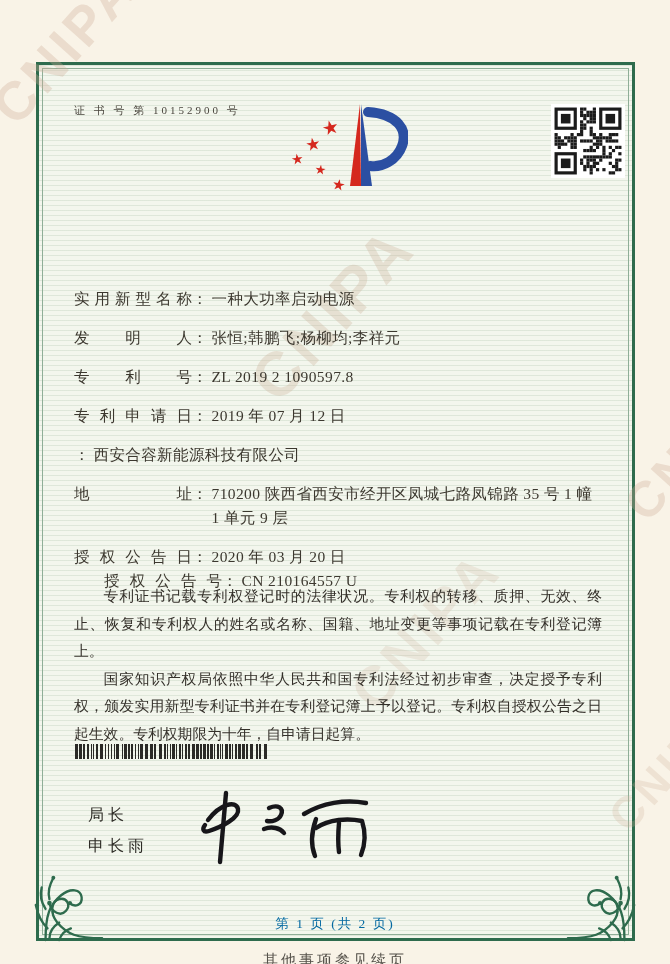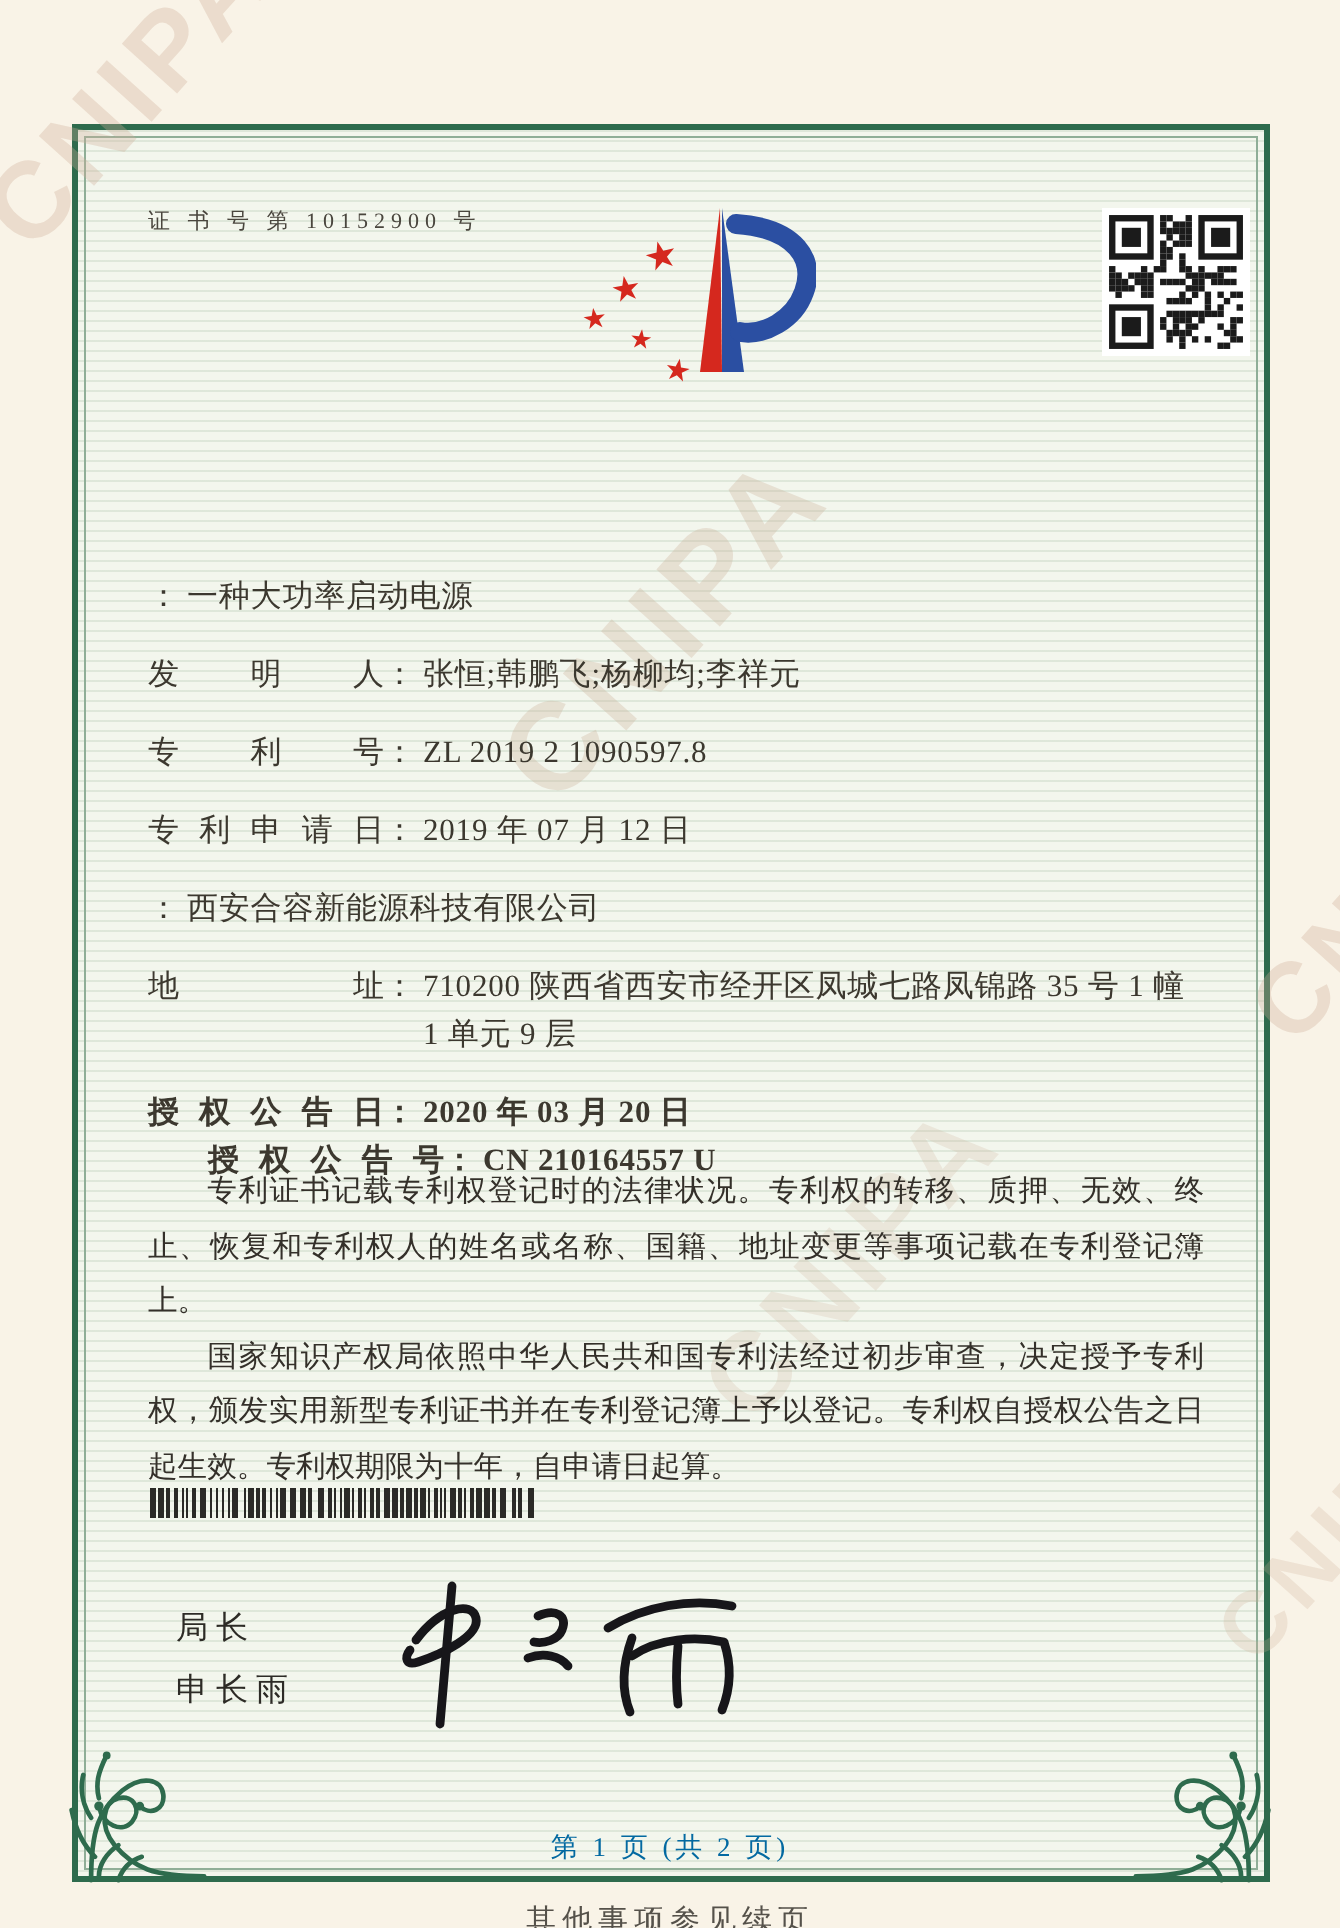--- a/index.html
+++ b/index.html
@@ -44,21 +44,21 @@
   .logo{position:absolute; left:276px; top:98px;}
   .qr{position:absolute; left:551px; top:104px; background:#fff;}
   .title{
     position:absolute; left:0; top:198px; width:100%;
     margin:0; text-align:center;
     font-size:37px; font-weight:bold; letter-spacing:9px; color:#221f1a;
   }
   
   .fields{position:absolute; left:74px; top:287px; width:530px; color:#3c382f;}
   .frow{display:flex; align-items:flex-start; line-height:24px; margin-bottom:15px; font-size:15.5px;}
-  .frow-last{display:block;font-weight:bold;}
+  .frow-last{display:block;}
   .fgroup{display:inline-flex; vertical-align:top;}
   .fgroup+.fgroup{margin-left:30px;}
   .flabel{
     display:inline-block; width:118px; flex:0 0 118px;
     text-align:justify; text-align-last:justify;
   }
   .fcolon{flex:0 0 auto; margin-right:4px;}
   .fvalue{letter-spacing:0.4px;}
   .fvalue-wrap{max-width:392px;}
   
@@ -279,20 +279,21 @@
         <rect x="58.285714285714285" y="7.619047619047619" width="18.095238095238095" height="18.095238095238095" fill="#ffffff"></rect>
         <rect x="61.904761904761905" y="11.238095238095237" width="10.857142857142858" height="10.857142857142858" fill="#1b1b1b"></rect>
         <rect x="4" y="54.666666666666664" width="25.333333333333332" height="25.333333333333332" fill="#1b1b1b"></rect>
         <rect x="7.619047619047619" y="58.285714285714285" width="18.095238095238095" height="18.095238095238095" fill="#ffffff"></rect>
         <rect x="11.238095238095237" y="61.904761904761905" width="10.857142857142858" height="10.857142857142858" fill="#1b1b1b"></rect>
       </svg>
 
 
     <div class="fields">
       <div class="frow">
+        <span class="flabel">实用新型名称</span>
           <span class="fcolon">：</span>
         <span class="fvalue">一种大功率启动电源</span>
       </div>
       <div class="frow">
         <span class="flabel">发明人</span>
           <span class="fcolon">：</span>
         <span class="fvalue">张恒;韩鹏飞;杨柳均;李祥元</span>
       </div>
       <div class="frow">
         <span class="flabel">专利号</span>

